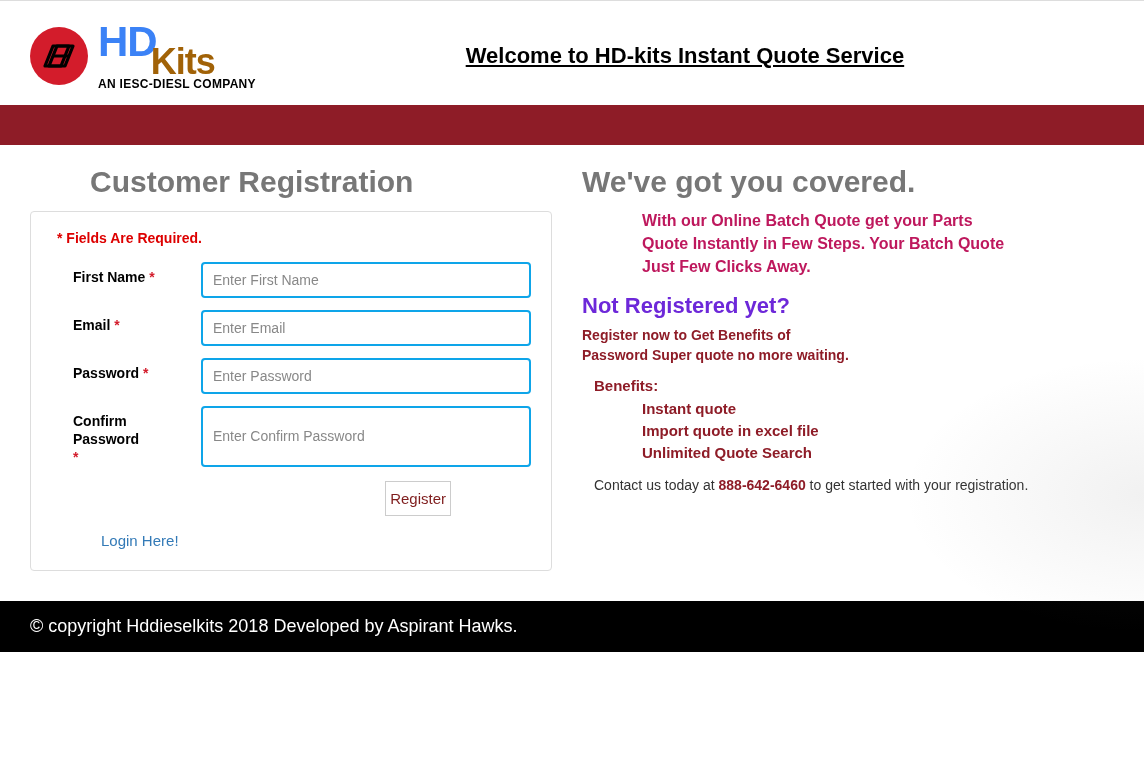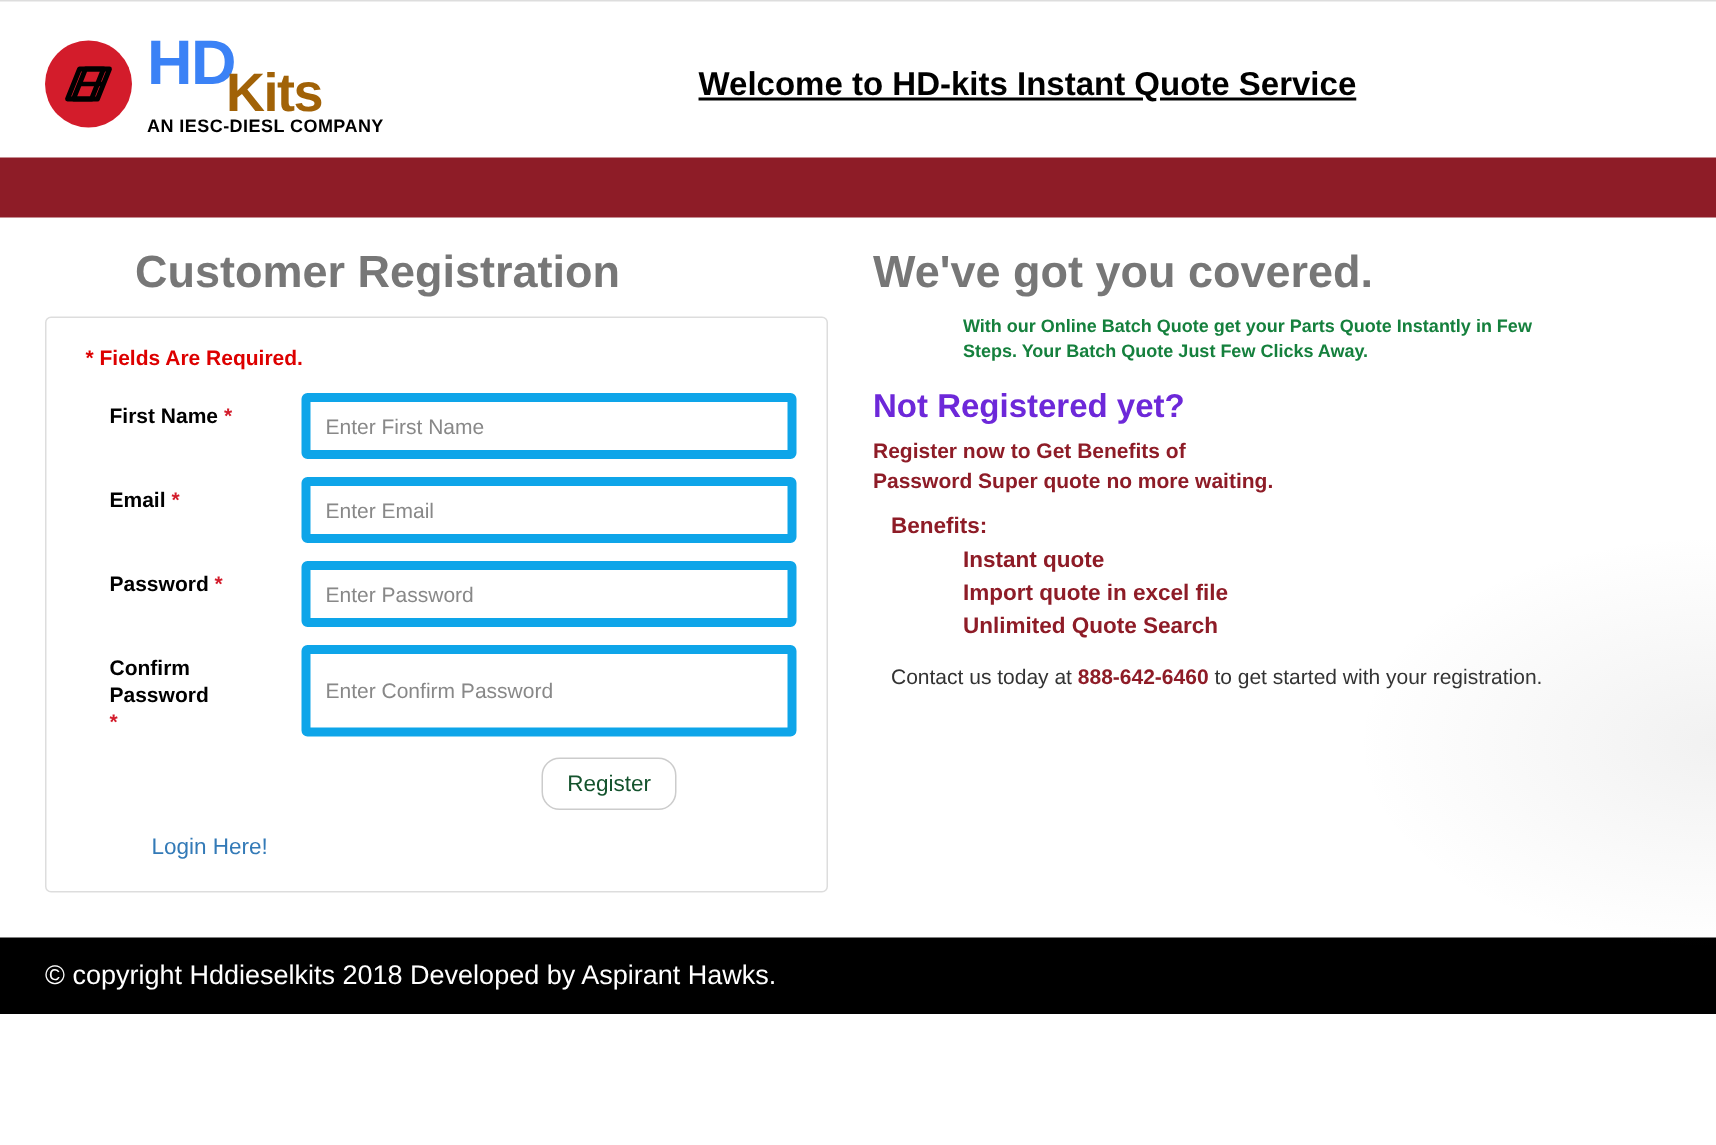--- a/index.html
+++ b/index.html
@@ -86,59 +86,59 @@
       font-weight: 700;
       color: #000;
       padding-top: 6px;
       line-height: 1.3;
     }
     .form-label .star { color: #d31c2b; font-weight: 700; }
     .form-input {
       flex: 1;
       padding: 8px 10px;
       font-size: 14px;
-      border: 6px solid #0ea5e9;
+      border: 2px solid #0ea5e9;
       border-radius: 4px;
       color: #be185d;
     }
     .form-input::placeholder { color: #888; }
     .form-actions {
       display: flex;
       align-items: center;
       margin-top: 14px;
     }
     .register-btn {
       margin-left: auto;
       margin-right: 80px;
-      padding: 8px 16px;
+      padding: 8px 4px;
       font-size: 15px;
       background: #fff;
       border: 1px solid #ccc;
-      border-radius: 12px;
-      color: #14532d;
+      border-radius: 0;
+      color: #7f1d1d;
       cursor: pointer;
     }
     .login-link {
       display: inline-block;
       margin-top: 16px;
       margin-left: 50px;
       color: #337ab7;
       font-size: 15px;
       text-decoration: none;
     }
     .right-title {
       font-size: 30px;
       font-weight: 700;
       color: #777;
       margin-bottom: 10px;
     }
     .right-promo {
-      color: #15803d;
+      color: #be185d;
       font-weight: 600;
-      font-size: 12px;
+      font-size: 16px;
       line-height: 1.45;
       padding-left: 60px;
       margin-bottom: 14px;
       max-width: 440px;
     }
     .right-nr {
       color: #6d28d9;
       font-size: 22px;
       font-weight: 700;
       margin-bottom: 6px;

